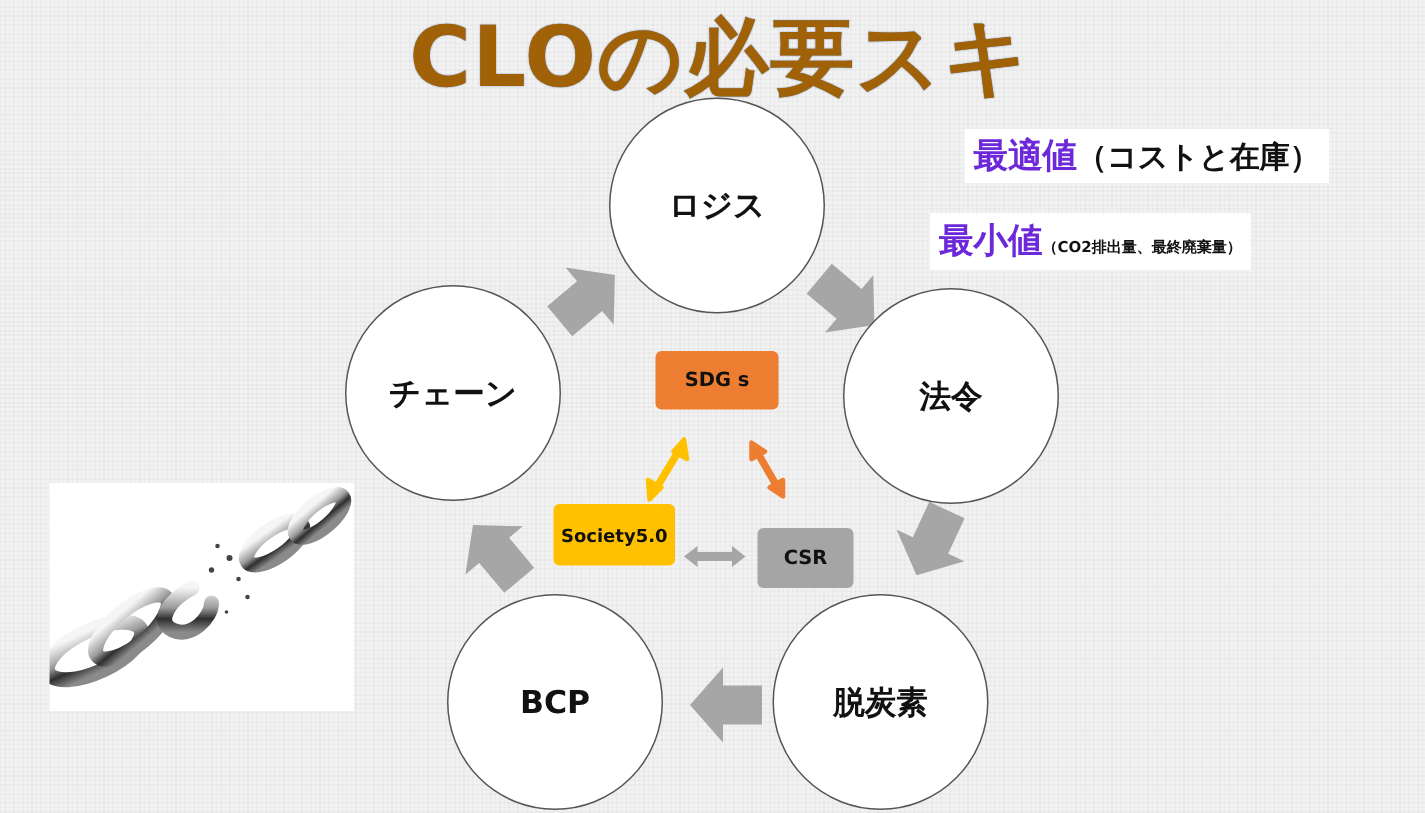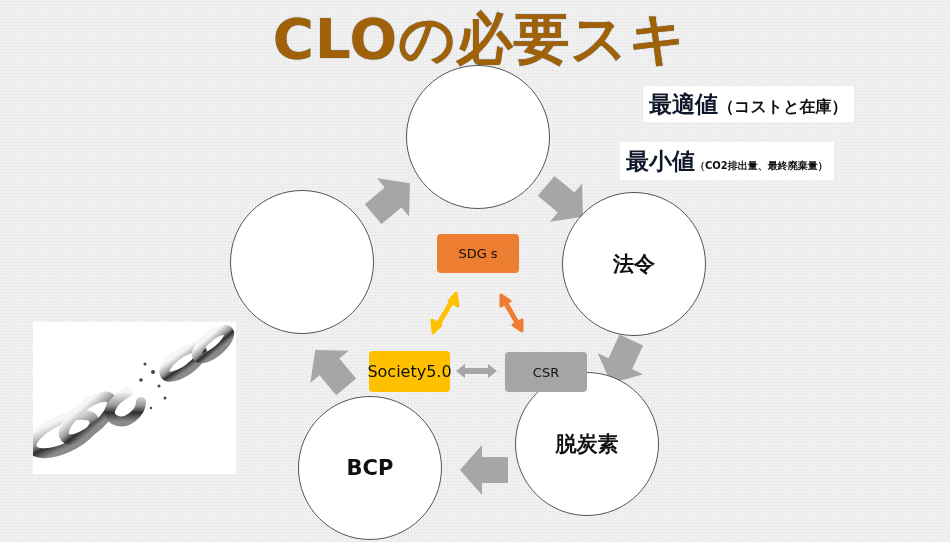--- a/index.html
+++ b/index.html
@@ -14,41 +14,41 @@
     .title {
       position: absolute; left: 250px; top: 6px; width: 460px; text-align: center;
       font-size: 56px; font-weight: bold; color: #a16207; letter-spacing: 1px;
       text-shadow: 0 0 1px #4a6a9a;
       line-height: 66px;
     }
     .note {
       position: absolute; background: #ffffff; white-space: nowrap;
       font-weight: bold; color: #111;
     }
-    .note .em { color: #0f172a; font-size: 23px; }
-    .note .sub { font-size: 16px; }
+    .note .em { color: #6d28d9; font-size: 23px; }
+    .note .sub { font-size: 20px; }
     .note1 { left: 643px; top: 86px; padding: 1px 6px; height: 34px; line-height: 34px; }
     .note2 { left: 620px; top: 142px; padding: 1px 6px; height: 36px; line-height: 36px; }
     .note2 .sub { font-size: 10px; }
 
     .circle {
       position: absolute; width: 144px; height: 144px; border-radius: 50%;
       background: #ffffff; border: 1px solid #555;
       display: flex; flex-direction: column; align-items: center; justify-content: center;
       font-weight: bold; color: #111; font-size: 21px; line-height: 40px; text-align: center;
       box-sizing: border-box;
     }
     .box {
       position: absolute; border-radius: 4px;
       display: flex; align-items: center; justify-content: center;
-      font-weight: normal; font-size: 13px; color: #111;
+      font-weight: bold; font-size: 13px; color: #111;
     }
     .sdgs { left: 437px; top: 234px; width: 82px; height: 39px; background: #ED7D31; }
-    .society { left: 369px; top: 351px; width: 81px; height: 41px; background: #FFC000; font-size: 16px; }
-    .csr { left: 505px; top: 352px; width: 82px; height: 40px; background: #A5A5A5; }
+    .society { left: 369px; top: 336px; width: 81px; height: 41px; background: #FFC000; font-size: 12px; }
+    .csr { left: 505px; top: 352px; width: 64px; height: 40px; background: #A5A5A5; }
 
     .photo {
       position: absolute; left: 33px; top: 322px; width: 203px; height: 152px; background: #ffffff;
     }
     svg.overlay { position: absolute; left: 0; top: 0; }
   </style>
 </head>
 <body>
 
 <div class="title">CLOの必要スキル</div>
@@ -84,31 +84,33 @@
     <path d="M522,331 L513,325 L522,320 Z" fill="#ED7D31" stroke="#ED7D31" stroke-width="3" stroke-linejoin="round"></path>
   </g>
   <g>
     <path d="M462,371 L490,371" stroke="#A6A6A6" stroke-width="6"></path>
     <path d="M456,371 L465,364 L465,378 Z" fill="#A6A6A6"></path>
     <path d="M497,371 L488,364 L488,378 Z" fill="#A6A6A6"></path>
   </g>
 </svg>
 
 <div class="circle" style="left:406px; top:65px;">
+  <span>ロジス</span>
 </div>
 <div class="circle" style="left:562px; top:192px;">
   <span>法令</span>
 </div>
-<div class="circle" style="left:515px; top:372px;">
+<div class="circle" style="left:515px; top:396px;">
   <span>脱炭素</span>
 </div>
 <div class="circle" style="left:298px; top:396px;">
   <span>BCP</span>
 </div>
 <div class="circle" style="left:230px; top:190px;">
+  <span>チェーン</span>
 </div>
 
 <div class="box sdgs">
   <span>SDG s</span>
 </div>
 <div class="box society">
   <span>Society5.0</span>
 </div>
 <div class="box csr">
   <span>CSR</span>

